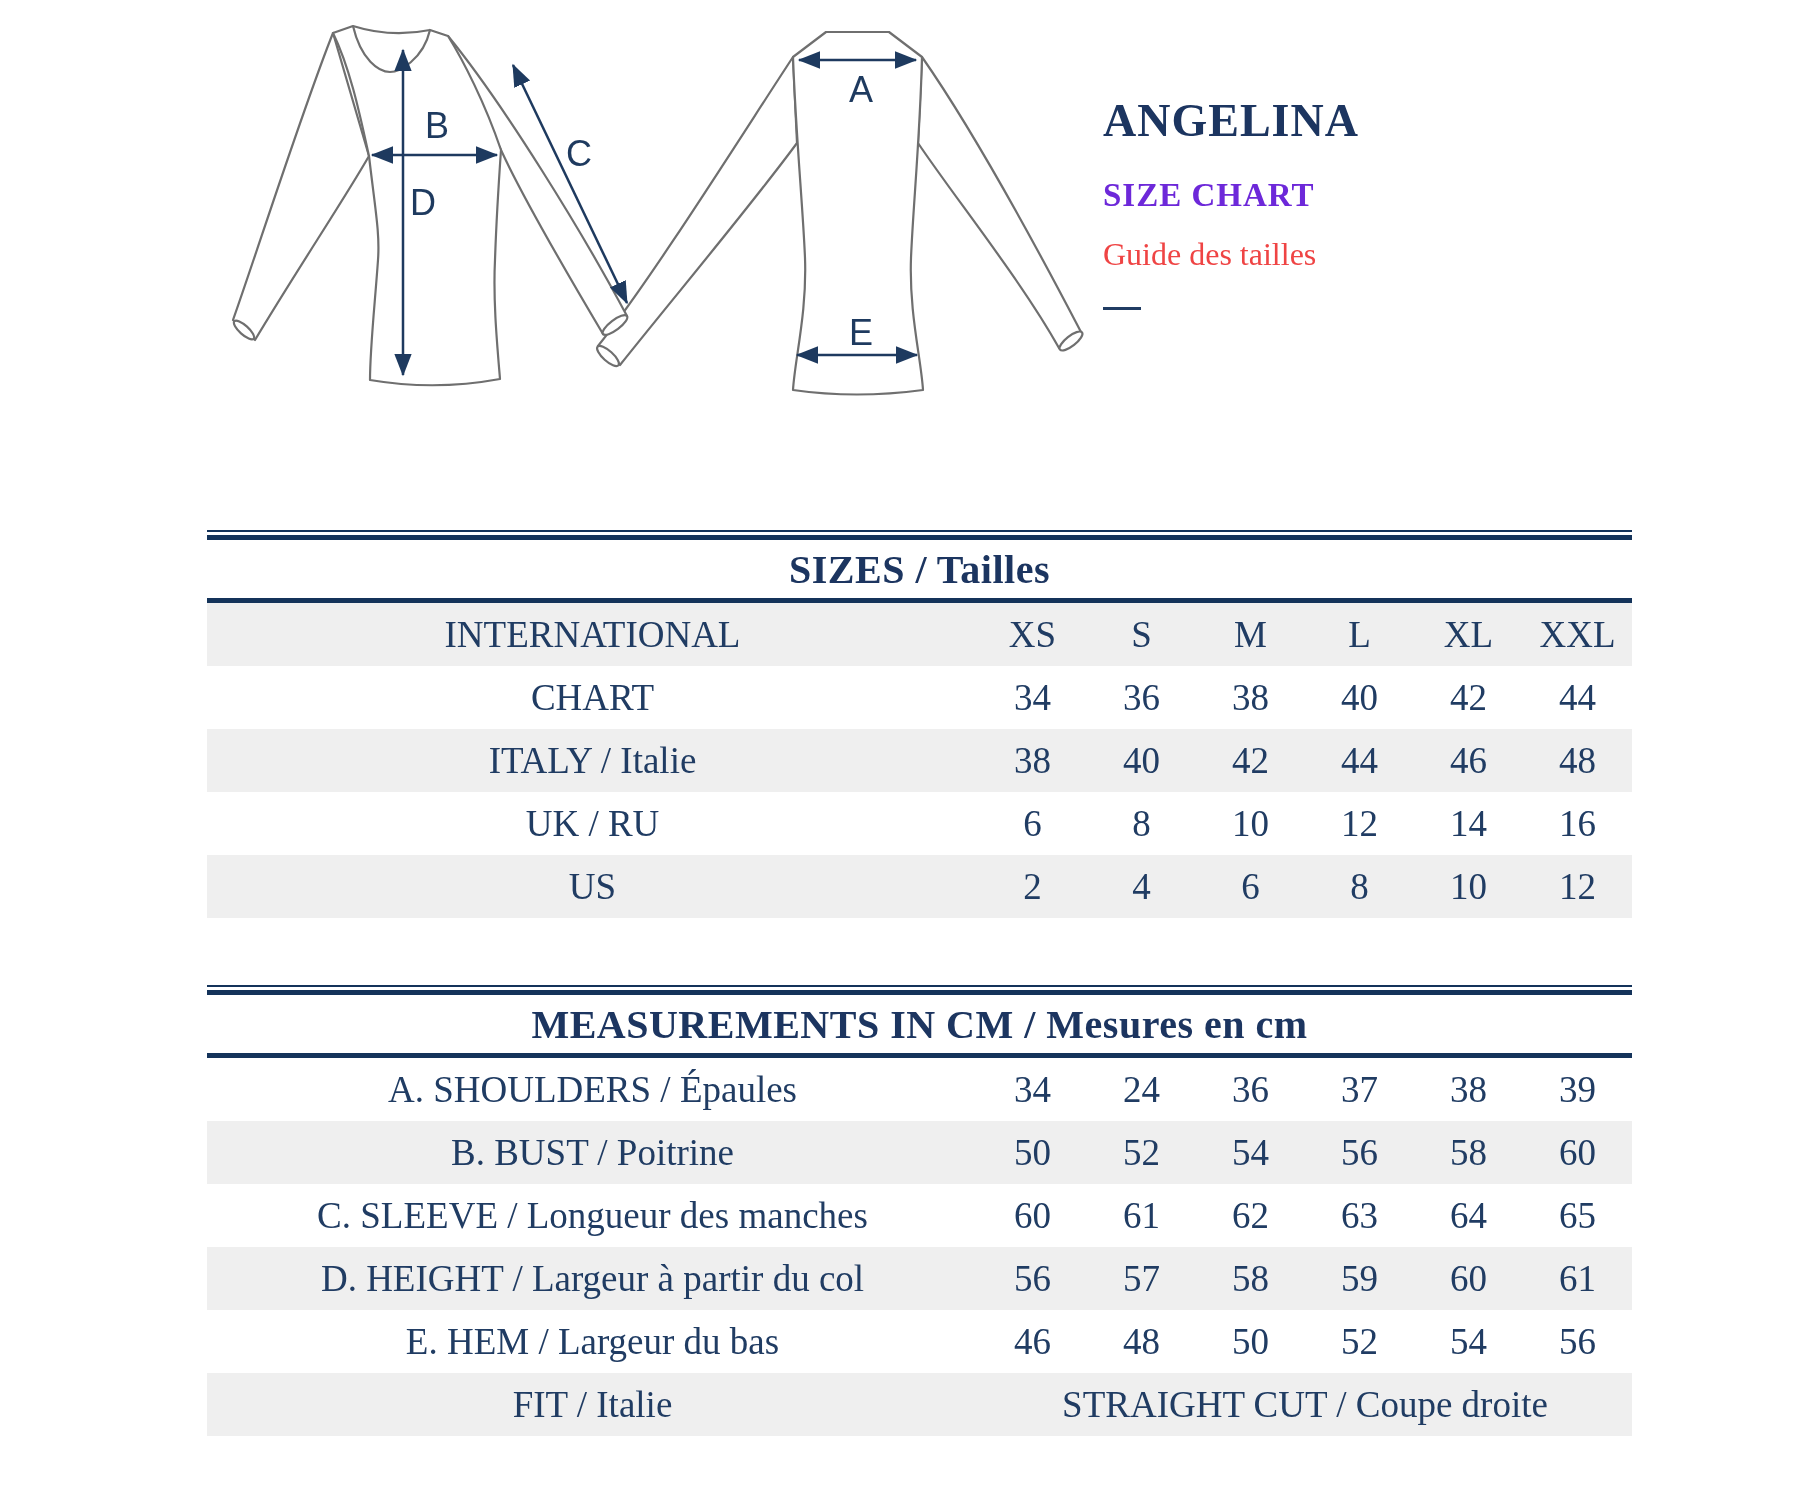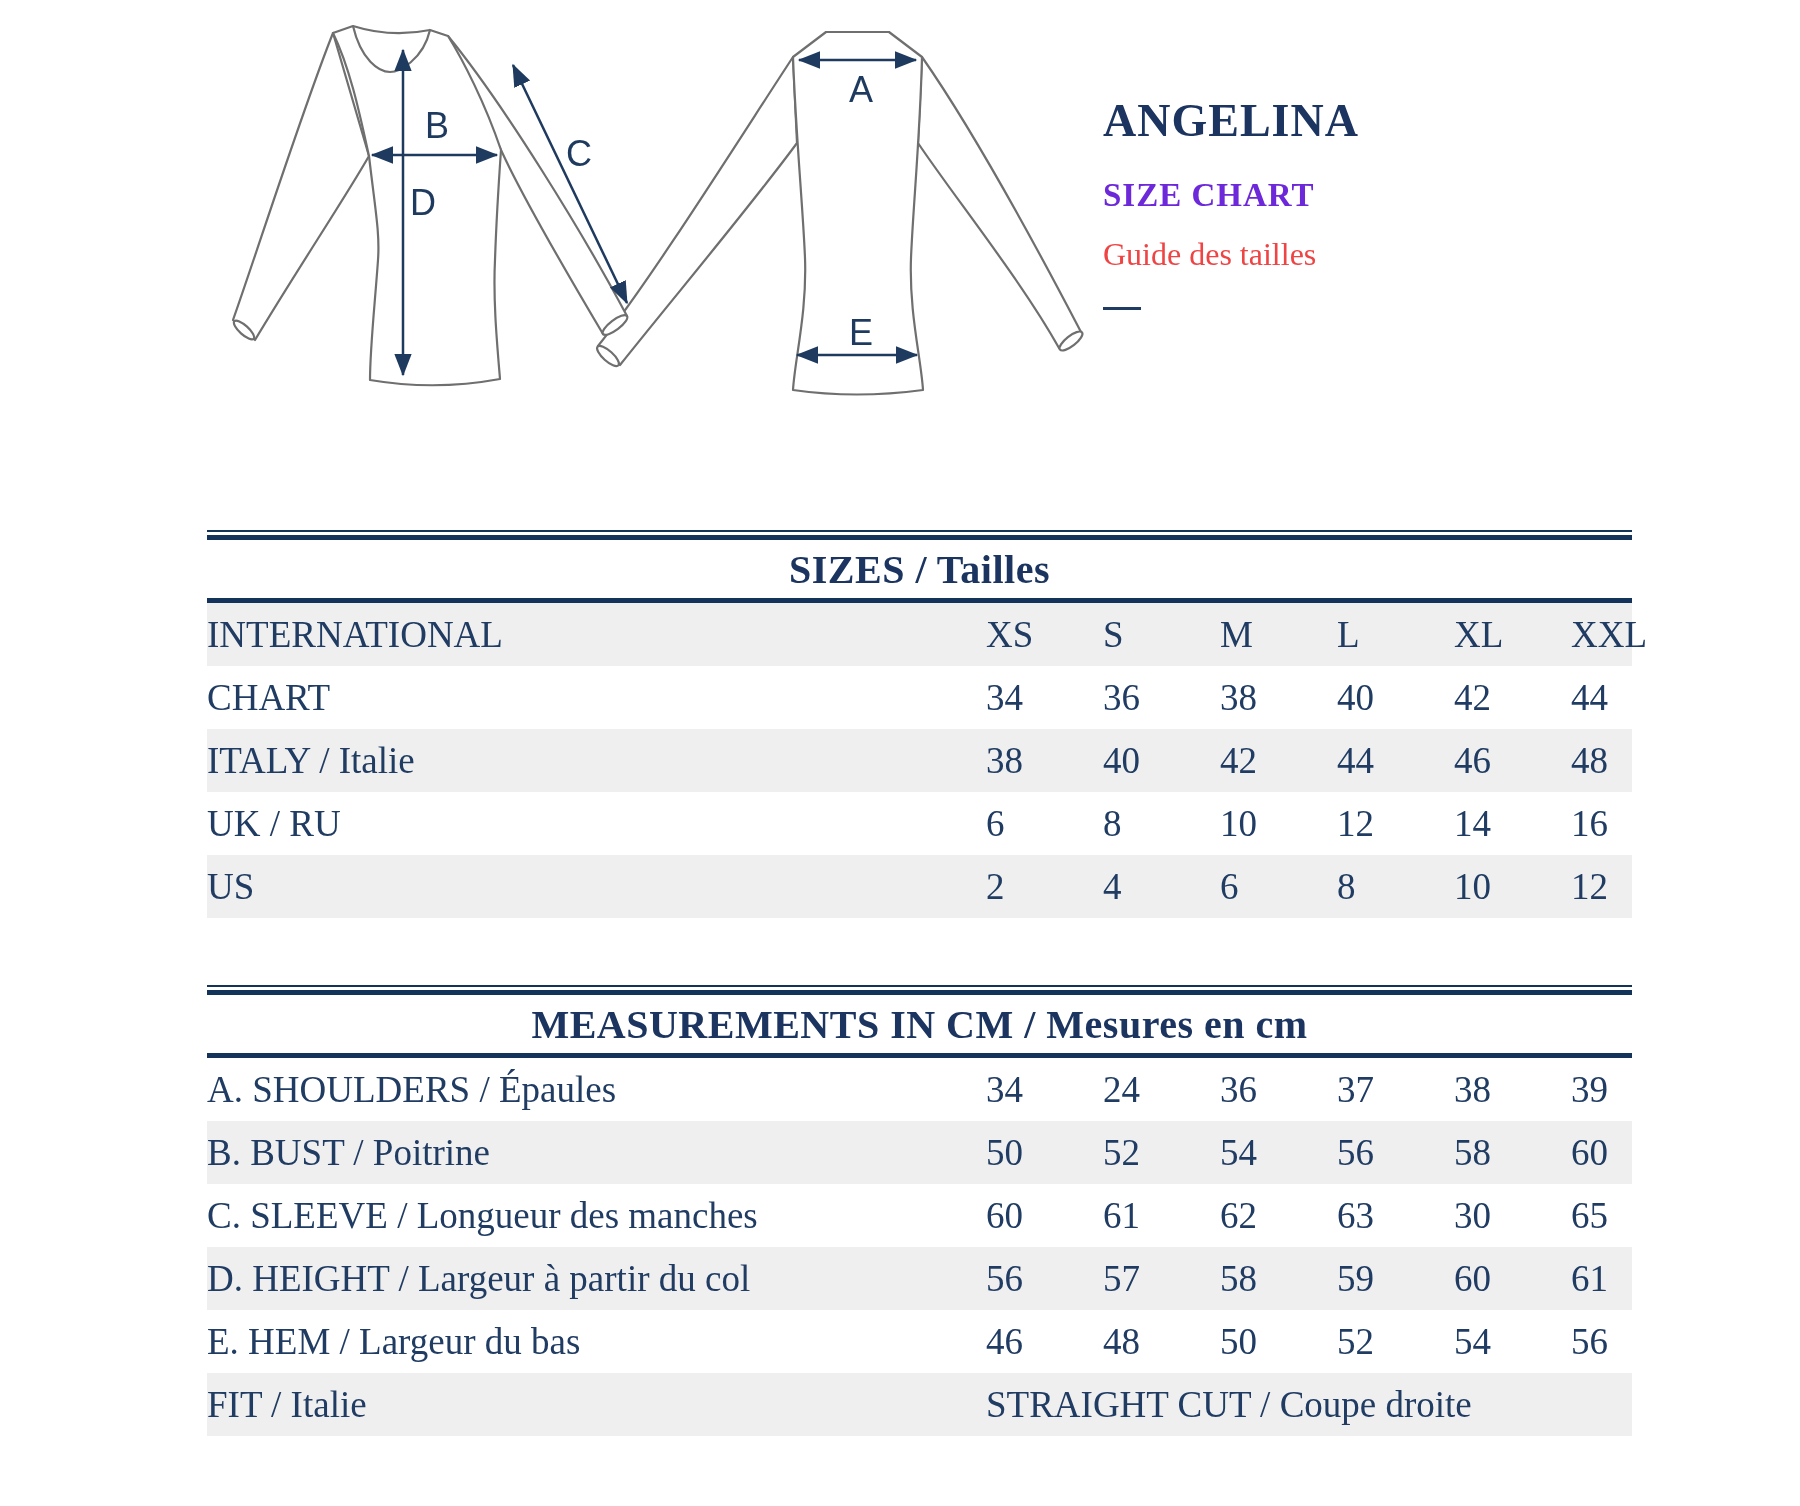--- a/index.html
+++ b/index.html
@@ -18,21 +18,21 @@
   #sizes-table { top:516px;margin-top:14px; }
   #measurements-table { top:985px; }
   .double-line { height:3px; border-top:2px solid #14335a; border-bottom:5px solid #14335a; }
   .table-header {
     height:58px; display:flex; align-items:center; justify-content:center;
     font-weight:bold; font-size:40px; letter-spacing:0.5px; color:#1c3560;
   }
   .thick-line { border-top:5px solid #14335a; height:0; }
   .trow {
     display:grid; grid-template-columns:771px repeat(6,109px);
-    height:63px; align-items:center; font-size:37px; line-height:1;gap:8px;
+    height:63px; align-items:center; text-align:center; font-size:37px; line-height:1;
   }
   .tbody-sizes .trow:nth-child(odd)  { background:#efefef; }
   .tbody-meas  .trow:nth-child(even) { background:#efefef; }
   .cell { overflow:visible; white-space:nowrap; }
   .fit-value { grid-column:2 / -1; }
   
   #diagram-wrap { position:absolute; left:183px; top:8px; width:920px; height:395px; }
   .garment { stroke:#6f6f6f; stroke-width:2.2; fill:#ffffff; stroke-linejoin:round; }
   .garment-line { stroke:#6f6f6f; stroke-width:2.2; fill:none; }
   .measure-arrow { stroke:#1e3a5f; stroke-width:2.5; fill:none; }
@@ -169,21 +169,21 @@
         <div class="cell">56</div>
         <div class="cell">58</div>
         <div class="cell">60</div>
       </div>
       <div class="trow">
         <div class="cell">C. SLEEVE / Longueur des manches</div>
         <div class="cell">60</div>
         <div class="cell">61</div>
         <div class="cell">62</div>
         <div class="cell">63</div>
-        <div class="cell">30</div>
+        <div class="cell">64</div>
         <div class="cell">65</div>
       </div>
       <div class="trow">
         <div class="cell">D. HEIGHT / Largeur à partir du col</div>
         <div class="cell">56</div>
         <div class="cell">57</div>
         <div class="cell">58</div>
         <div class="cell">59</div>
         <div class="cell">60</div>
         <div class="cell">61</div>

